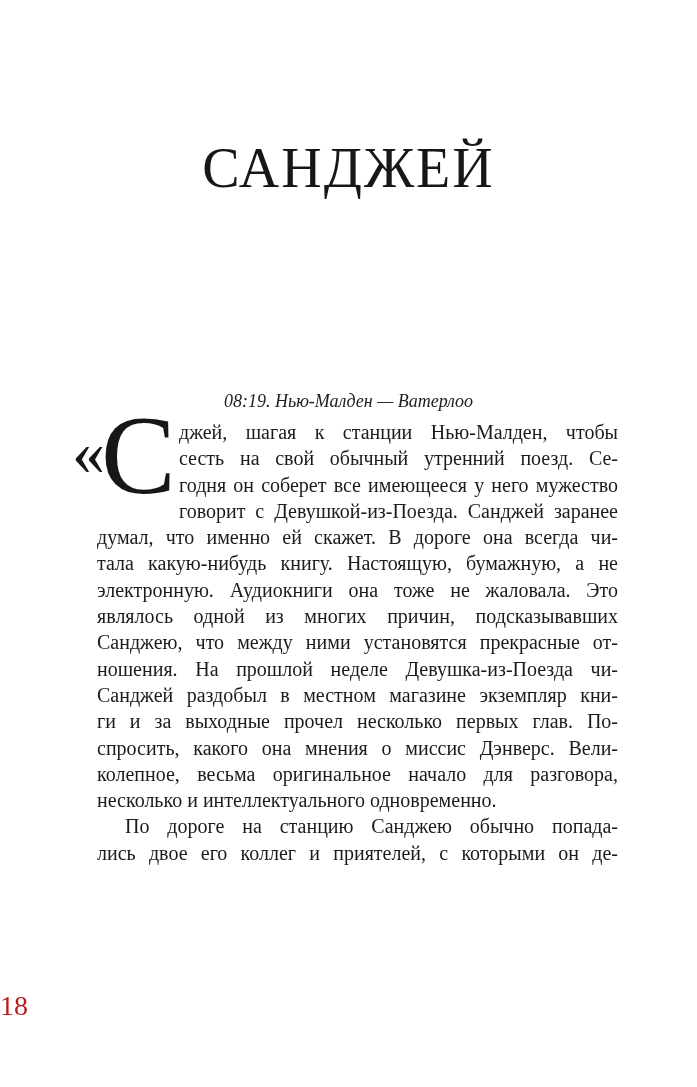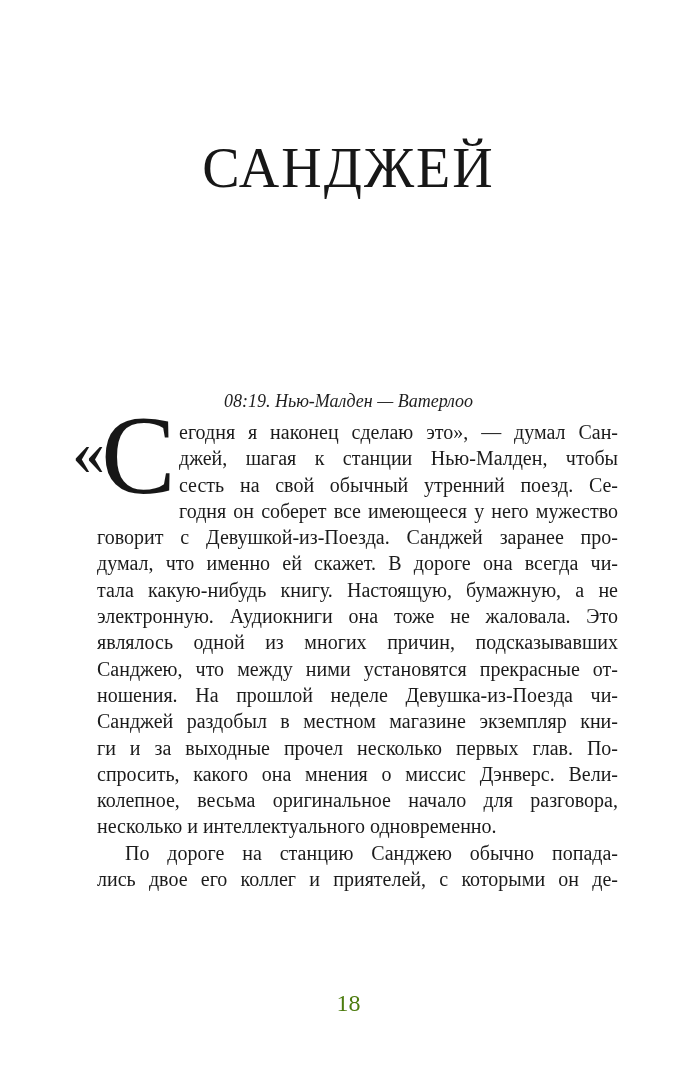--- a/index.html
+++ b/index.html
@@ -80,42 +80,41 @@
   .dc-letter {
     font-size: 112px;
     line-height: 79px;
     transform: translateY(-3px);
   }
   .page-number {
     position: absolute;
     top: 990px;
     left: 0;
     width: 100%;
-    text-align: center;
-    font-size: 24px;
-    color: #4d7c0f;
+    text-align: left;
+    font-size: 28px;
+    color: #b91c1c;
   }
 </style>
 </head>
 <body>
 
 <div class="page">
 
   <h1 class="chapter-title">САНДЖЕЙ</h1>
 
   <div class="subtitle">08:19. Нью-Малден — Ватерлоо</div>
 
   <div class="body-text">
 
     <div class="para">
       <span class="dropcap">
         <span class="dc-quote">«</span>
         <span class="dc-letter">С</span>
       </span>
-      <div class="line">егодня я наконец сделаю это», — думал Сан-</div>
       <div class="line">джей, шагая к станции Нью-Малден, чтобы</div>
       <div class="line">сесть на свой обычный утренний поезд. Се-</div>
       <div class="line">годня он соберет все имеющееся у него мужество и за-</div>
       <div class="line">говорит с Девушкой-из-Поезда. Санджей заранее про-</div>
       <div class="line">думал, что именно ей скажет. В дороге она всегда чи-</div>
       <div class="line">тала какую-нибудь книгу. Настоящую, бумажную, а не</div>
       <div class="line">электронную. Аудиокниги она тоже не жаловала. Это</div>
       <div class="line">являлось одной из многих причин, подсказывавших</div>
       <div class="line">Санджею, что между ними установятся прекрасные от-</div>
       <div class="line">ношения. На прошлой неделе Девушка-из-Поезда чи-</div>

